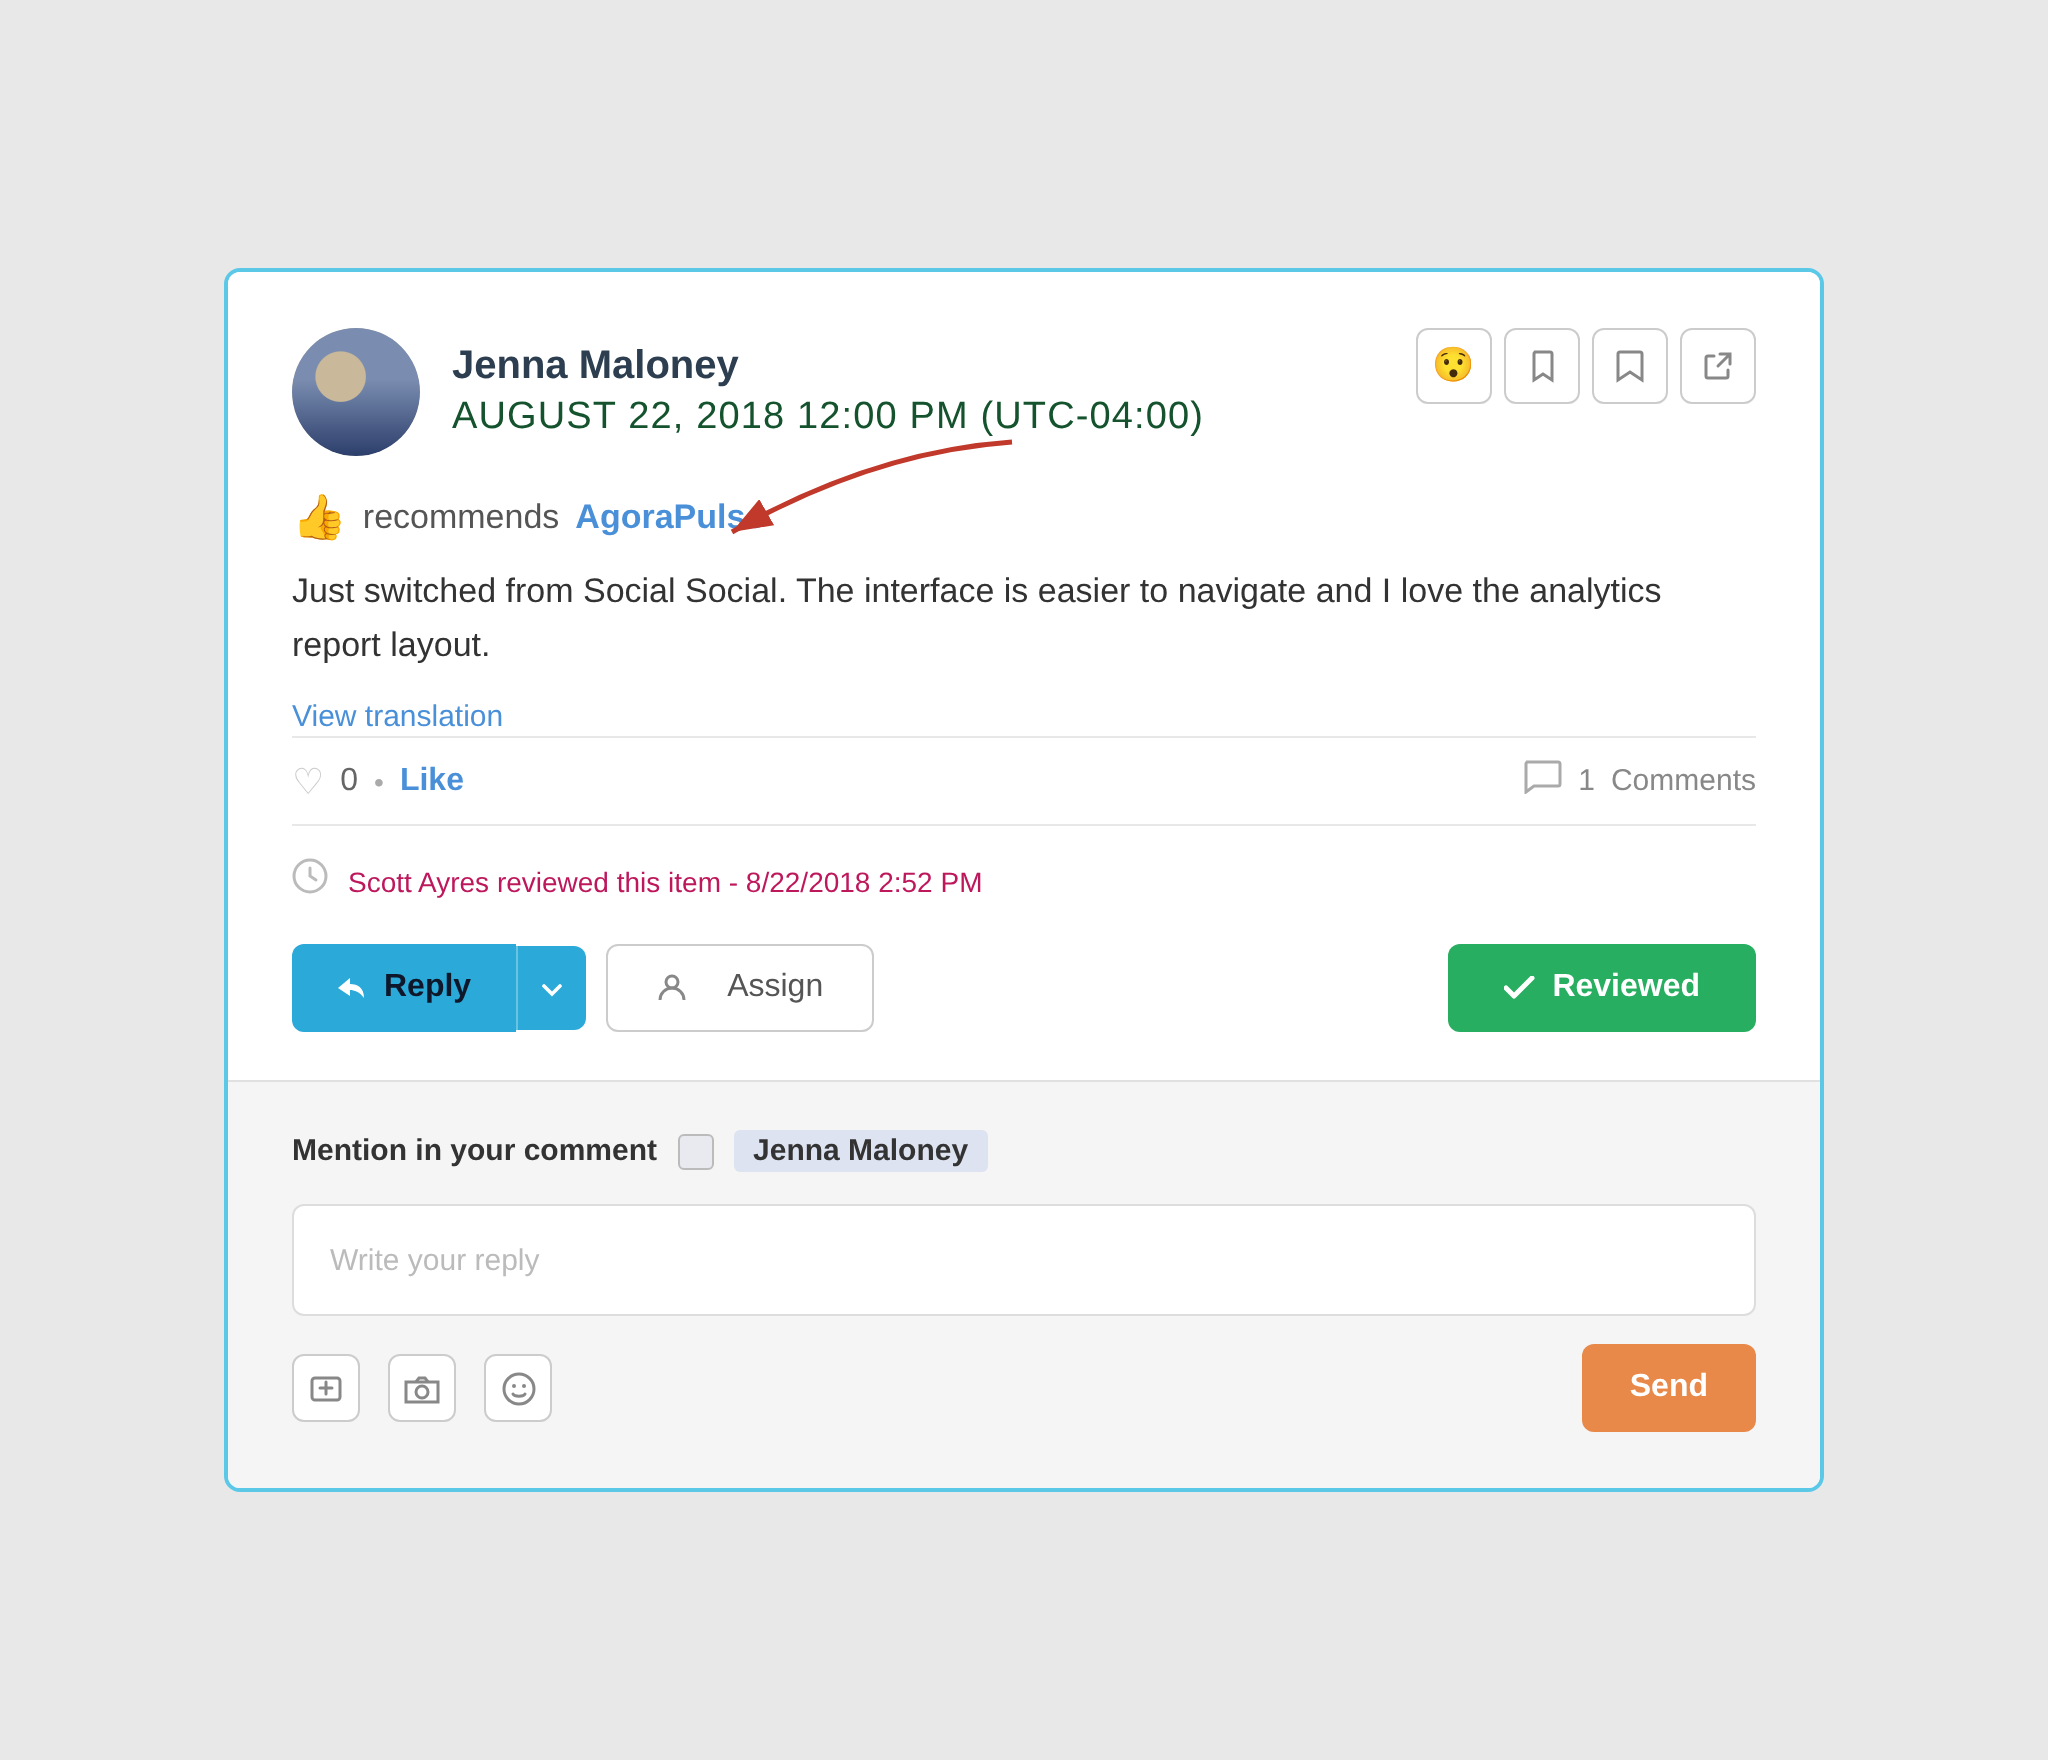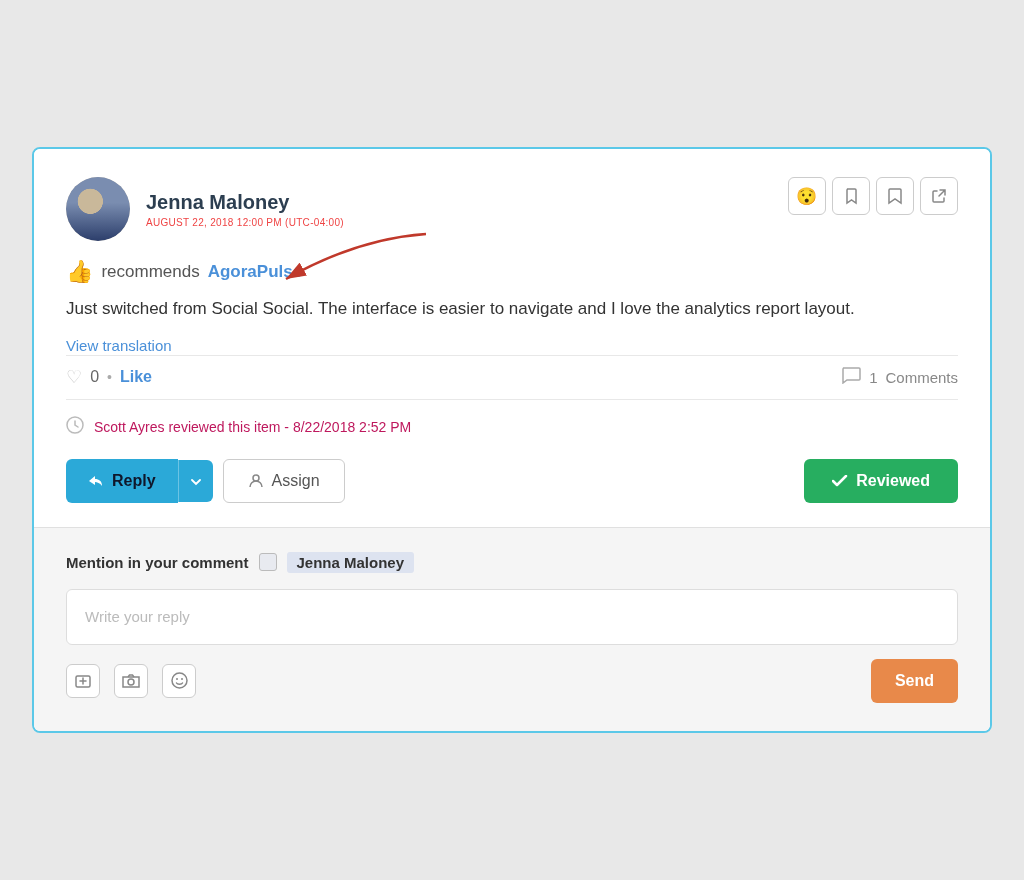--- a/index.html
+++ b/index.html
@@ -8,21 +8,21 @@
       display: flex;
       justify-content: center;
       align-items: center;
       min-height: 100vh;
       font-family: -apple-system, BlinkMacSystemFont, 'Segoe UI', sans-serif;
     }
     .card {
       background: #fff;
       border: 2px solid #5bc8e8;
       border-radius: 8px;
-      width: 960px;
+      width: 800px;
       overflow: hidden;
     }
     .card-top {
       background: #fff;
       padding: 28px 32px 20px 32px;
     }
     .header-row {
       display: flex;
       align-items: flex-start;
       justify-content: space-between;
@@ -51,22 +51,22 @@
         radial-gradient(circle at 38% 38%, #c9b89a 0%, #c9b89a 22%, transparent 23%),
         linear-gradient(180deg, #7a8db0 40%, #2c3e6b 100%);
     }
     .user-text {}
     .user-name {
       font-size: 20px;
       font-weight: 700;
       color: #2c3e50;
     }
     .user-date {
-      font-size: 10px;
-      color: #ef4444;
+      font-size: 19px;
+      color: #14532d;
       text-transform: uppercase;
       letter-spacing: 0.03em;
       margin-top: 3px;
     }
     .action-icons {
       display: flex;
       gap: 6px;
       align-items: center;
     }
     .action-icon-btn {
@@ -200,21 +200,21 @@
       background: #fff;
       color: #555;
       border: 1.5px solid #ccc;
       border-radius: 6px;
       padding: 12px 24px;
       font-size: 16px;
       font-weight: 500;
       cursor: pointer;
       display: flex;
       align-items: center;
-      gap: 8px;
+      gap: 20px;
       margin-left: 10px;
     }
     .reviewed-btn {
       background: #27ae60;
       color: #fff;
       border: none;
       border-radius: 6px;
       padding: 13px 28px;
       font-size: 16px;
       font-weight: 600;

